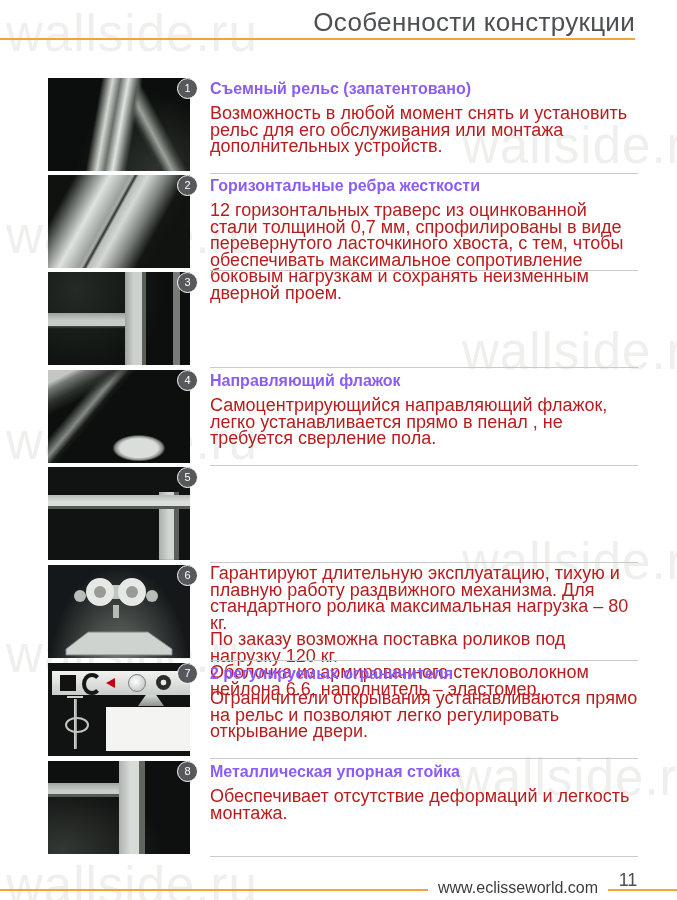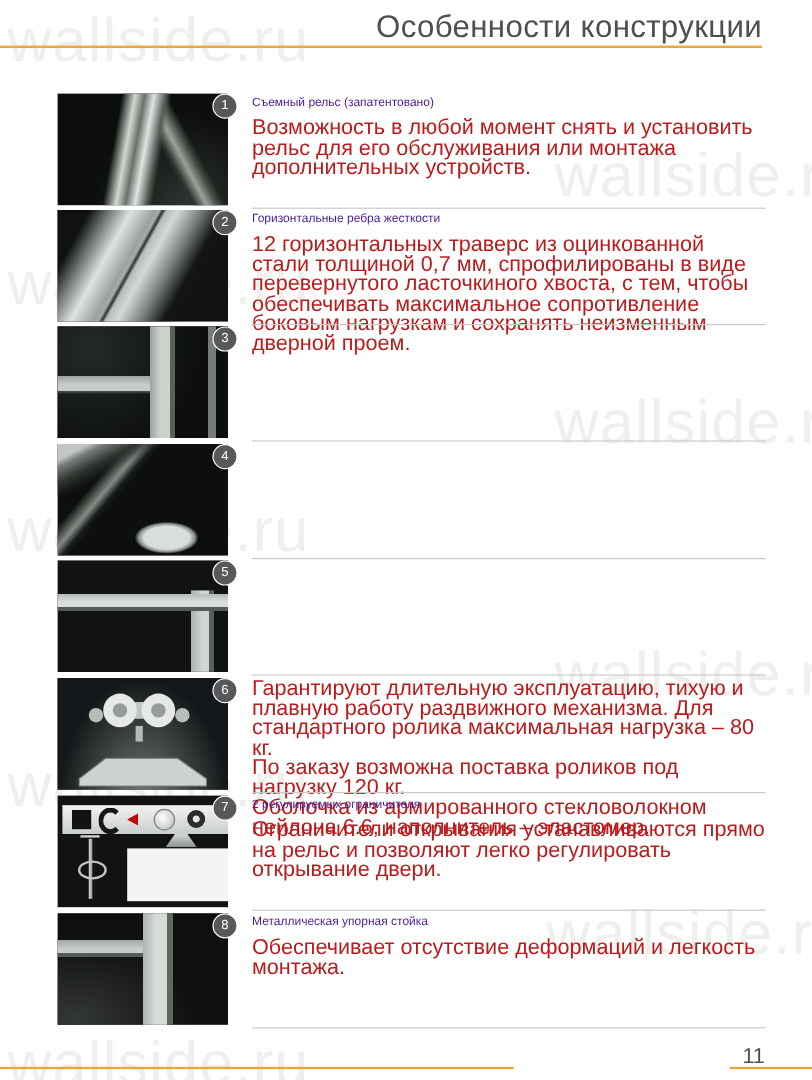--- a/index.html
+++ b/index.html
@@ -10,21 +10,21 @@
   .wm{position:absolute;z-index:0;font-size:51px;color:#efefed;letter-spacing:1px;white-space:nowrap;}
 
   
   .page-title{position:absolute;right:42px;top:7px;z-index:2;font-size:26px;color:#4e4f51;letter-spacing:.3px;}
   .title-line{position:absolute;left:0;top:38px;width:635px;height:2px;background:#eda53c;z-index:2;}
 
   
   .row{position:absolute;left:48px;width:590px;height:96px;z-index:2;}
   .divider{position:absolute;left:162px;right:0;bottom:0;height:1px;background:#cacaca;}
   .txt{position:absolute;left:162px;top:0;width:428px;}
-  .txt h3{margin:2px 0 7px 0;font-size:10px;font-weight:normal;color:#4c1d95;}
+  .txt h3{margin:2px 0 7px 0;font-size:16px;font-weight:bold;color:#8b5cf6;}
   .txt p{margin:0;font-size:18px;line-height:16.5px;color:#b91c1c;white-space:pre-line;}
   .badge{position:absolute;left:129px;top:0;width:21px;height:21px;border-radius:50%;
          background:#57585b;border:1px solid #fff;box-sizing:border-box;z-index:3;
          color:#fff;font-size:11px;text-align:center;line-height:19px;}
 
   
   .photo{position:absolute;left:0;top:0;width:142px;height:93px;overflow:hidden;background:#0c0f0d;}
   .p1{background-image:
       linear-gradient(100deg, transparent 34%, #474c47 36%, #d2d7d2 41%, #6b706b 46%, #e0e4e0 51%, #555a55 57%, transparent 60%),
       linear-gradient(62deg, transparent 58%, #303430 60%, #9ba19b 65%, #434843 70%, transparent 73%),
@@ -122,20 +122,24 @@
 
   <div class="row" style="top:272px;">
     <div class="photo p3"></div>
     <div class="badge">3</div>
     <div class="divider"></div>
   </div>
 
   <div class="row" style="top:370px;">
     <div class="photo p4"></div>
     <div class="badge">4</div>
+    <div class="txt">
+      <h3>Направляющий флажок</h3>
+      <p>Самоцентрирующийся направляющий флажок, легко устанавливается прямо в пенал , не требуется сверление пола.</p>
+    </div>
     <div class="divider"></div>
   </div>
 
   <div class="row" style="top:467px;">
     <div class="photo p5"></div>
     <div class="badge">5</div>
     <div class="divider"></div>
   </div>
 
   <div class="row" style="top:565px;">
@@ -188,16 +192,17 @@
     <div class="photo p8"></div>
     <div class="badge">8</div>
     <div class="txt">
       <h3>Металлическая упорная стойка</h3>
       <p>Обеспечивает отсутствие деформаций и легкость монтажа.</p>
     </div>
     <div class="divider"></div>
   </div>
 
   <div class="footline-l"></div>
+  <div class="footer-url">www.eclisseworld.com</div>
   <div class="footline-r"></div>
   <div class="page-num">11</div>
 
 </div>
 
 </body></html>

